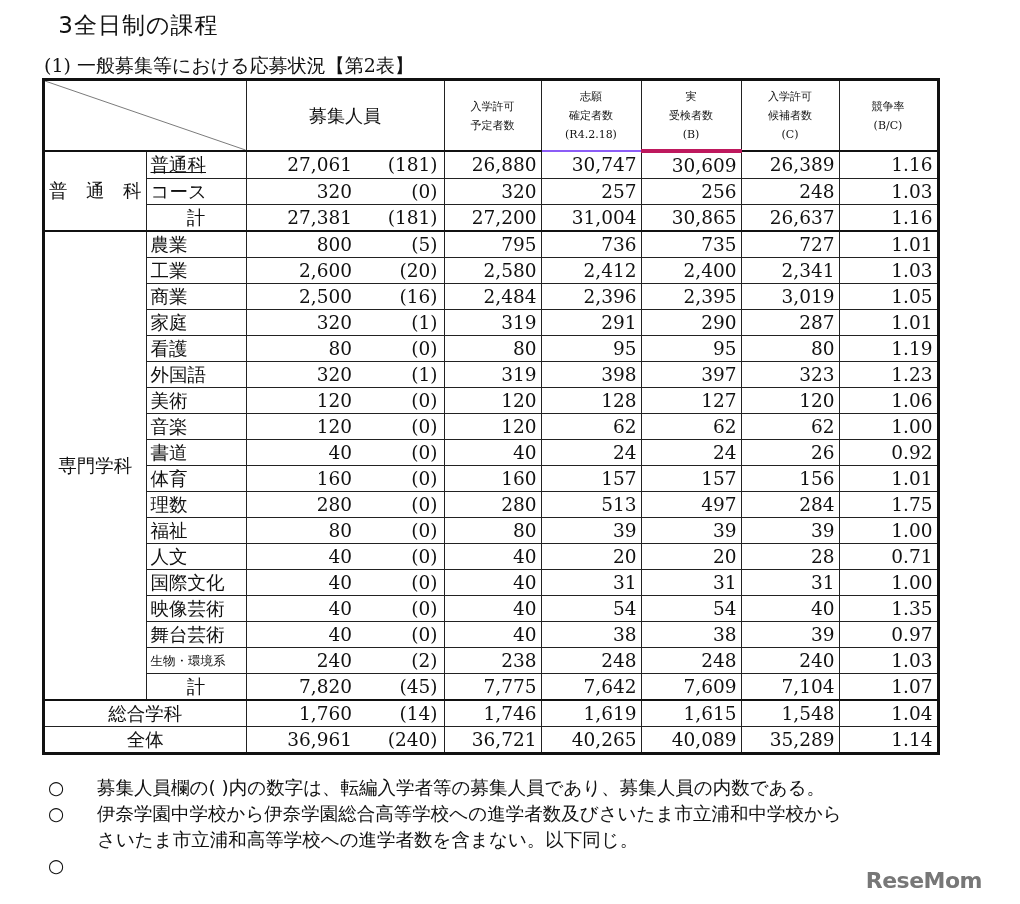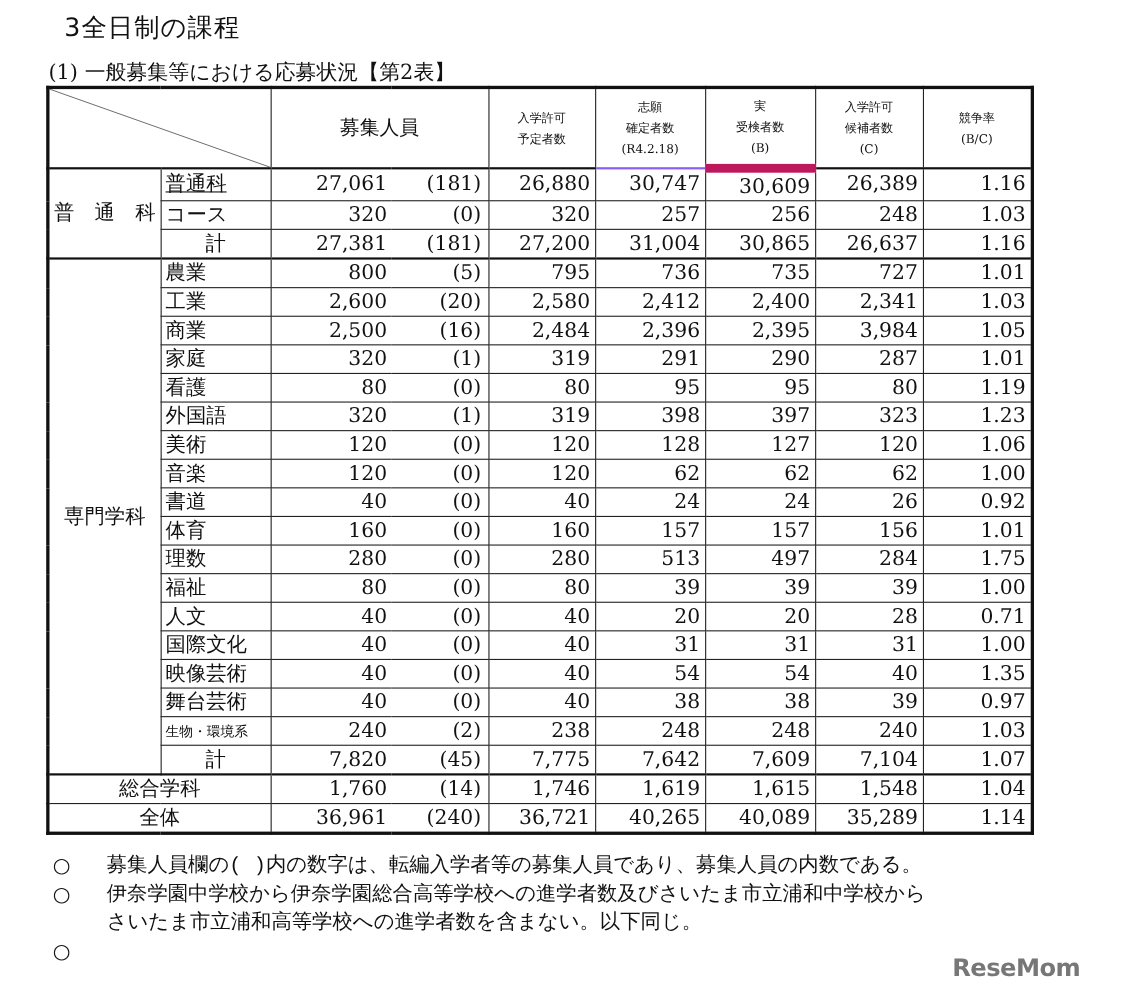--- a/index.html
+++ b/index.html
@@ -16,21 +16,21 @@
   .grp { text-align:center; }
   td.split-l { border-right:none !important; }
   td.split-r { border-left:none !important; }
   .diag { position:relative; padding:0 !important; }
   .diag svg { position:absolute; left:0; top:0; width:100%; height:100%; }
   .small { font-size:12.5px !important; font-family:"DejaVu Sans","Liberation Sans",sans-serif; }
   .center { text-align:center; }
   .notes { position:absolute; left:48px; top:775px; font-size:18.5px; line-height:26px; font-family:"DejaVu Sans","Liberation Sans",sans-serif; }
   .note { display:flex; }
   .note .bullet { width:49px; flex:none; }
-  .note .txt { white-space:pre-line;font-family:Liberation Mono, monospace; }
+  .note .txt { white-space:pre-line; }
   .logo { position:absolute; right:38px; top:868px; font-family:"DejaVu Sans","Liberation Sans",sans-serif; font-weight:bold; font-size:22px; color:#777; letter-spacing:-0.5px; }
 </style>
 </head>
 <body>
 
 <div class="h1"><span class="num">3</span><span>全日制の課程</span></div>
 <div class="h2">(1)  一般募集等における応募状況【第2表】</div>
 
 <table class="main">
   <colgroup>
@@ -79,21 +79,21 @@
   </thead>
   <tbody id="tbody">
 
     <tr>
       <td rowspan="3" class="grp" style="border-top:2px solid #111;">普　通　科</td>
       <td class="lbl" style="border-top:2px solid #111;text-decoration:underline;">普通科</td>
       <td class="num split-l" style="border-top:2px solid #111;padding-left:15px;">27,061</td>
       <td class="paren split-r" style="border-top:2px solid #111;">(181)</td>
       <td class="num" style="border-top:2px solid #111;">26,880</td>
       <td class="num" style="border-top:2px solid #8b5cf6;">30,747</td>
-      <td class="num" style="border-top:8px solid #be185d;">30,609</td>
+      <td class="num" style="border-top:4px solid #be185d;">30,609</td>
       <td class="num" style="border-top:2px solid #111;">26,389</td>
       <td class="num" style="border-top:2px solid #111;">1.16</td>
     </tr>
     <tr>
       <td class="lbl">コース</td>
       <td class="num split-l">320</td>
       <td class="paren split-r">(0)</td>
       <td class="num">320</td>
       <td class="num">257</td>
       <td class="num">256</td>
@@ -133,21 +133,21 @@
         <td class="num">2,341</td>
         <td class="num">1.03</td>
       </tr>
       <tr>
         <td class="lbl">商業</td>
         <td class="num split-l">2,500</td>
         <td class="paren split-r">(16)</td>
         <td class="num">2,484</td>
         <td class="num">2,396</td>
         <td class="num">2,395</td>
-        <td class="num">3,984</td>
+        <td class="num">3,019</td>
         <td class="num">1.05</td>
       </tr>
       <tr>
         <td class="lbl">家庭</td>
         <td class="num split-l">320</td>
         <td class="paren split-r">(1)</td>
         <td class="num">319</td>
         <td class="num">291</td>
         <td class="num">290</td>
         <td class="num">287</td>

